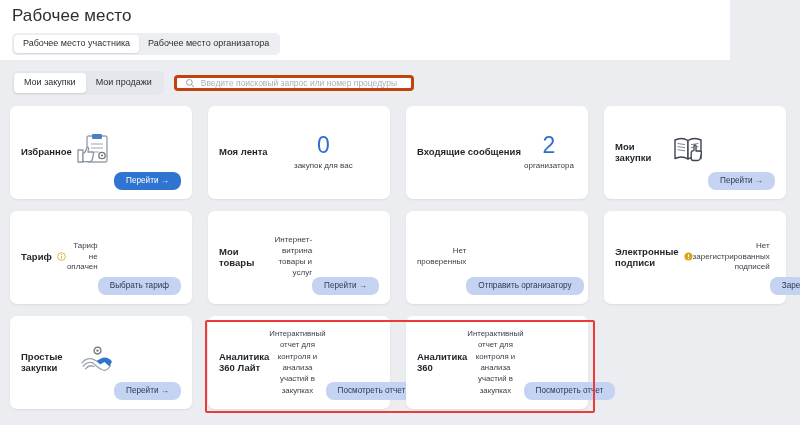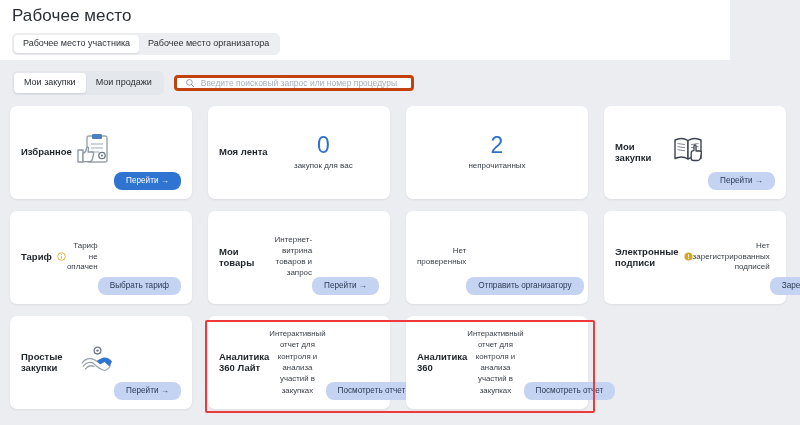--- a/index.html
+++ b/index.html
@@ -189,23 +189,26 @@
       <div class="card-title">
         <span>Моя лента</span>
       </div>
       <div class="card-body">
         <div class="bignum">0</div>
         <div class="subtext">закупок для вас</div>
       </div>
     </div>
 
     <div class="card">
+      <div class="card-title">
+        <span>Входящие сообщения</span>
+      </div>
       <div class="card-body">
         <div class="bignum">2</div>
-        <div class="subtext">непрочитанных</div>
+        <div class="subtext">организатора</div>
       </div>
     </div>
 
     <div class="card">
       <div class="card-title">
         <span>Мои закупки</span>
       </div>
       <div class="card-body">
         <span class="icon-img">
           <svg width="36" height="30" viewBox="0 0 36 30" fill="none">
@@ -245,21 +248,21 @@
       <div class="btn-wrap">
         <button class="btn btn-light">Выбрать тариф</button>
       </div>
     </div>
 
     <div class="card">
       <div class="card-title">
         <span>Мои товары</span>
       </div>
       <div class="card-body">
-        <div class="subtext">Интернет-витрина товаров и запрос</div>
+        <div class="subtext">Интернет-витрина товары и услуг</div>
       </div>
       <div class="btn-wrap">
         <button class="btn btn-light">
           <span>Перейти</span>
           <span>→</span>
         </button>
       </div>
     </div>
 
     <div class="card">

